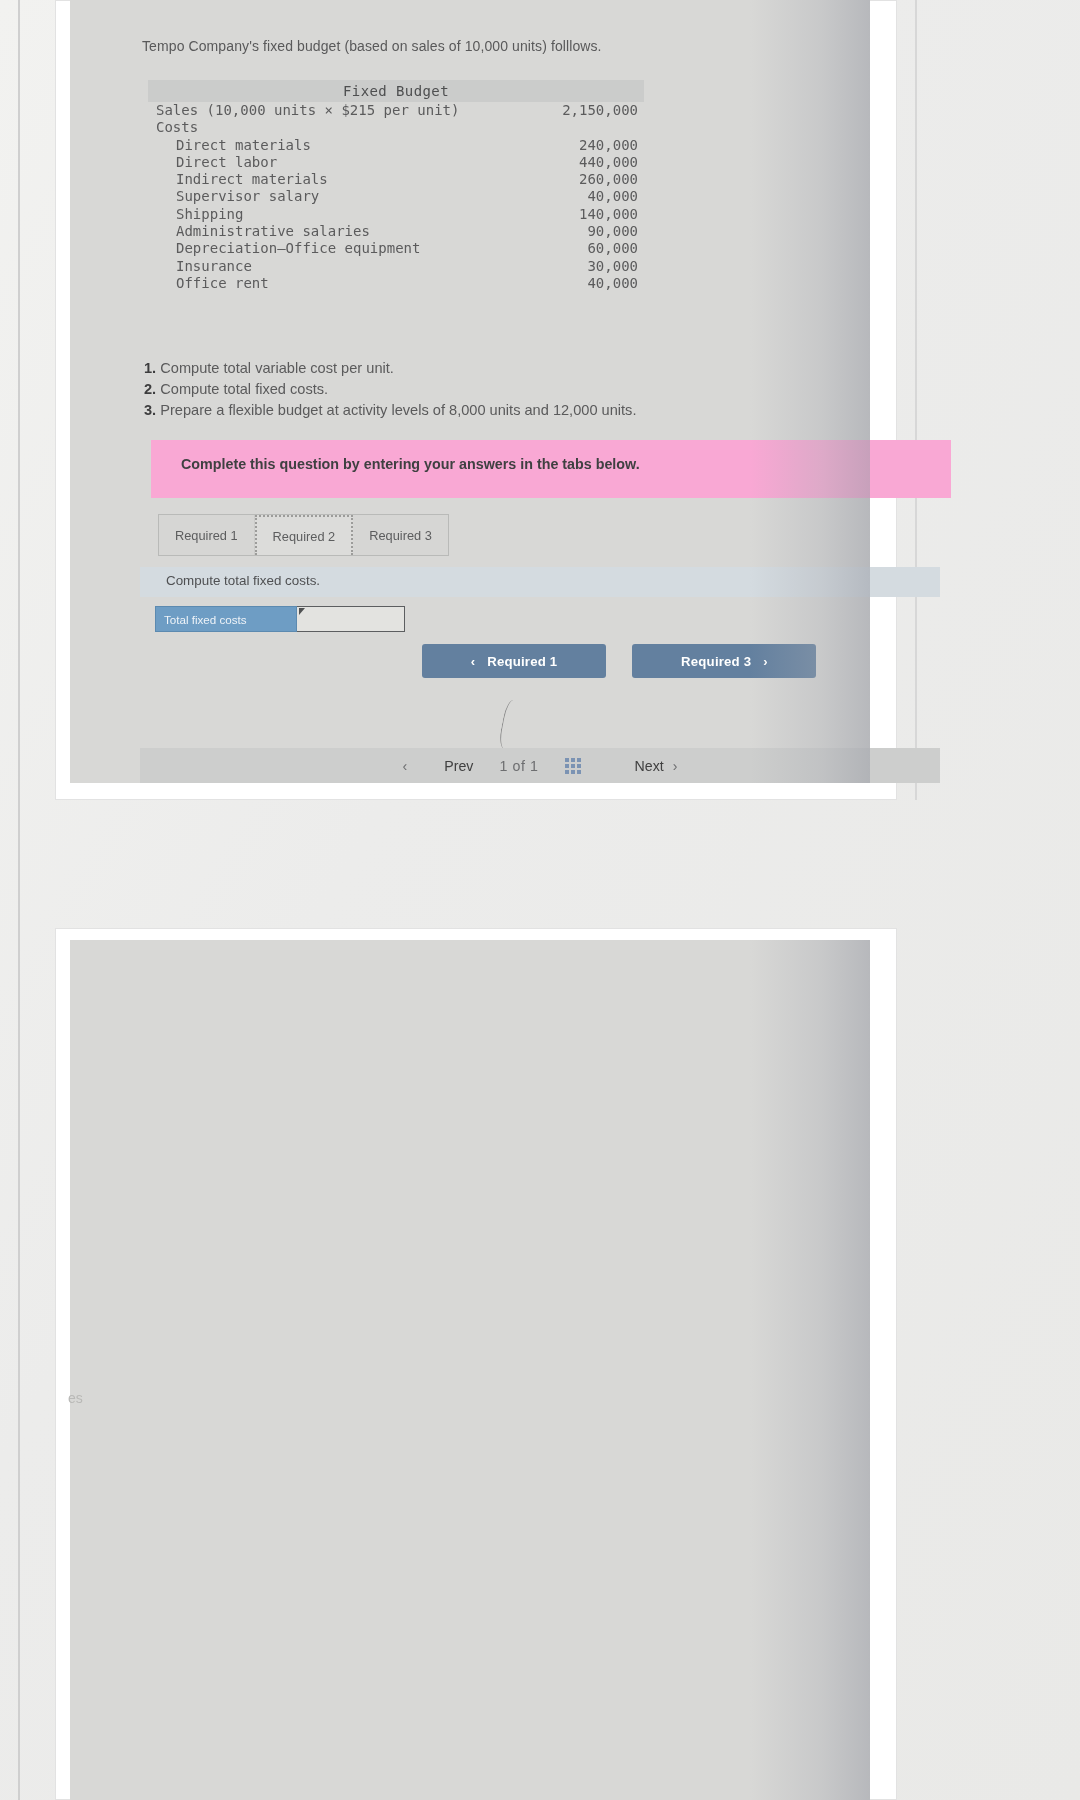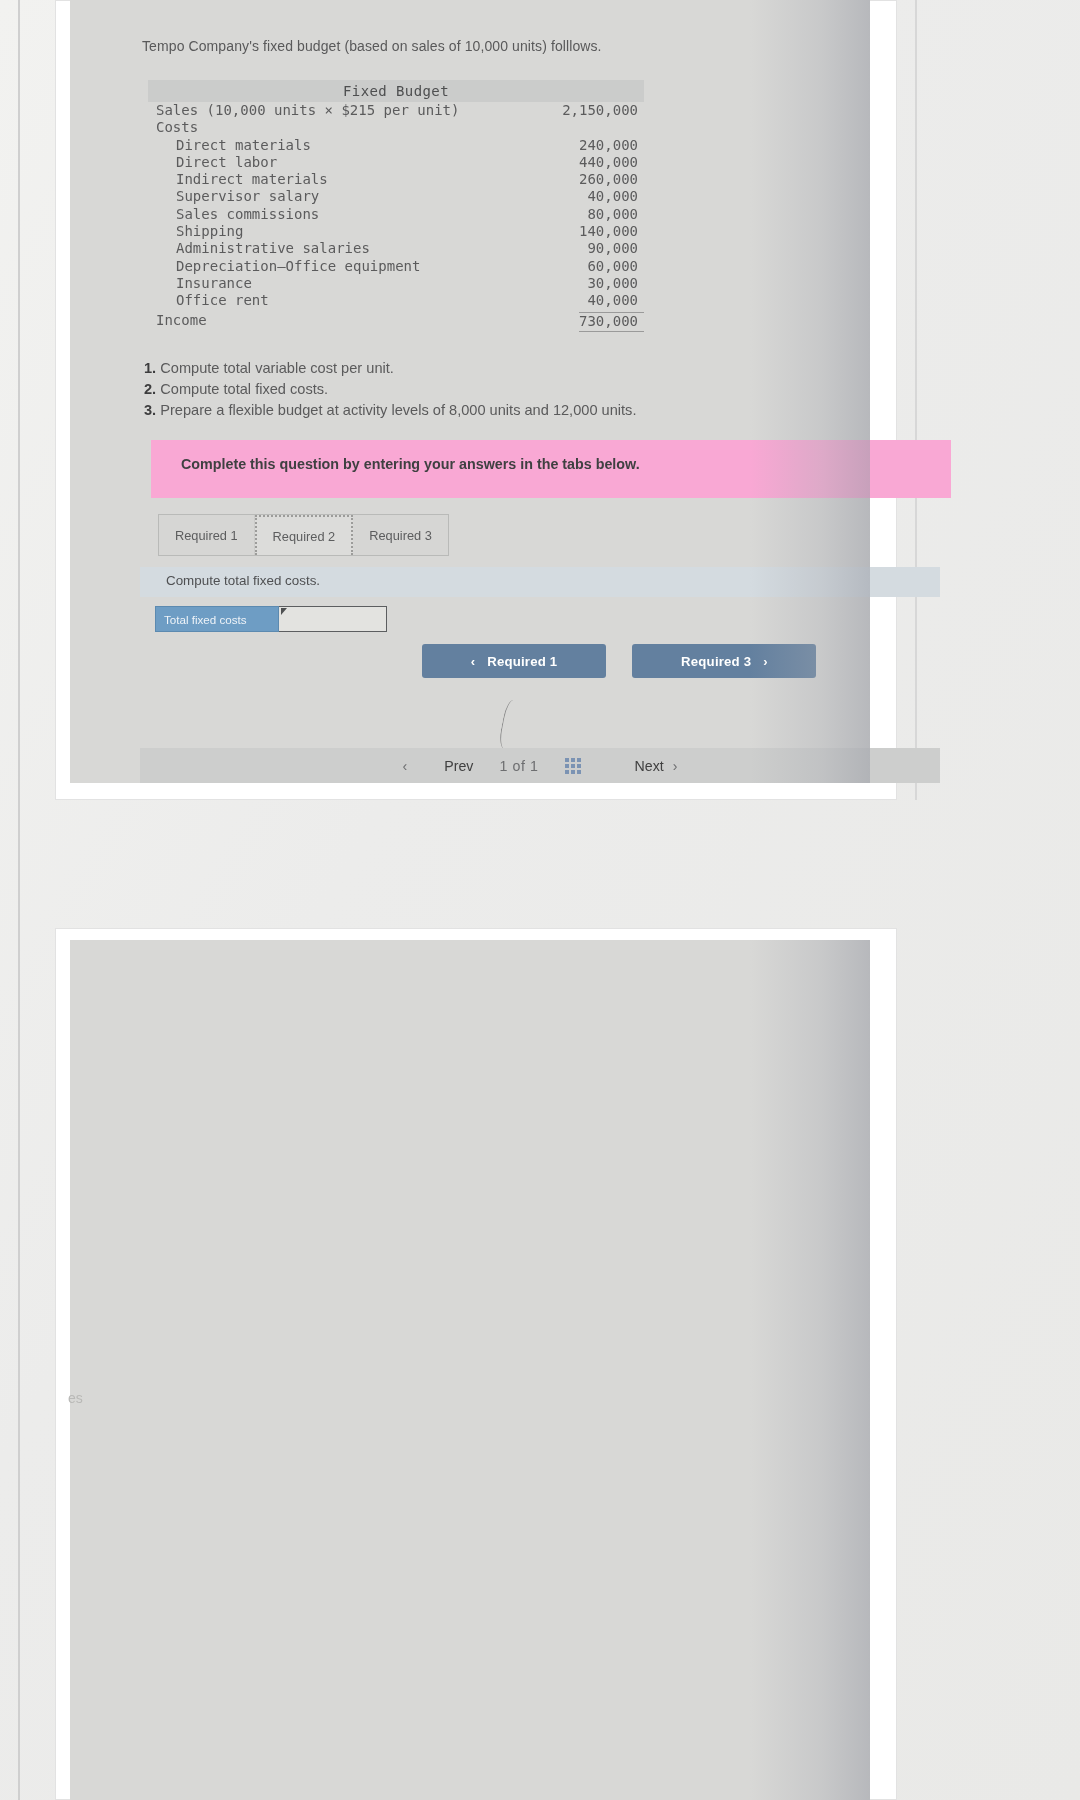--- a/index.html
+++ b/index.html
@@ -112,21 +112,21 @@
   }
   .subprompt span {
     position: absolute; left: 26px; top: 6px;
     font-size: 13.4px; color: #4f5052;
   }
 
   .answer-row {
     position: absolute; left: 85px; top: 606px; display: flex; height: 26px;
   }
   .answer-label {
-    width: 124px; background: #6e9dc4; color: #eef3f8;
+    width: 142px; background: #6e9dc4; color: #eef3f8;
     font-size: 11.6px; display: flex; align-items: center; padding-left: 8px;
     border: 1px solid #5c8ab0;
   }
   .answer-input {
     width: 108px; background: #e3e3e0;
     border: 1px solid #5c5e60; border-left: none;
     position: relative;
   }
   .answer-input .caretmark {
     position:absolute; left:2px; top:1px; width:0; height:0;
@@ -209,48 +209,40 @@
     </div>
     <div class="fb-row">
       <span class="lbl indent2">Indirect materials</span>
       <span class="val">260,000</span>
     </div>
     <div class="fb-row">
       <span class="lbl indent2">Supervisor salary</span>
       <span class="val">40,000</span>
     </div>
     <div class="fb-row">
-      <span class="lbl indent2">Sales commissions</span>
-      <span class="val">80,000</span>
-    </div>
-    <div class="fb-row">
       <span class="lbl indent2">Shipping</span>
       <span class="val">140,000</span>
     </div>
     <div class="fb-row">
       <span class="lbl indent2">Administrative salaries</span>
       <span class="val">90,000</span>
     </div>
     <div class="fb-row">
       <span class="lbl indent2">Depreciation—Office equipment</span>
       <span class="val">60,000</span>
     </div>
     <div class="fb-row">
       <span class="lbl indent2">Insurance</span>
       <span class="val">30,000</span>
     </div>
     <div class="fb-row">
       <span class="lbl indent2">Office rent</span>
       <span class="val">40,000</span>
     </div>
 
-    <div class="fb-row income-row rule-top">
-      <span class="lbl indent1">Income</span>
-      <span class="val">730,000</span>
-    </div>
   </div>
 
   <div class="req-list">
     <div>
       <b>1.</b>
       <span>Compute total variable cost per unit.</span>
     </div>
     <div>
       <b>2.</b>
       <span>Compute total fixed costs.</span>

